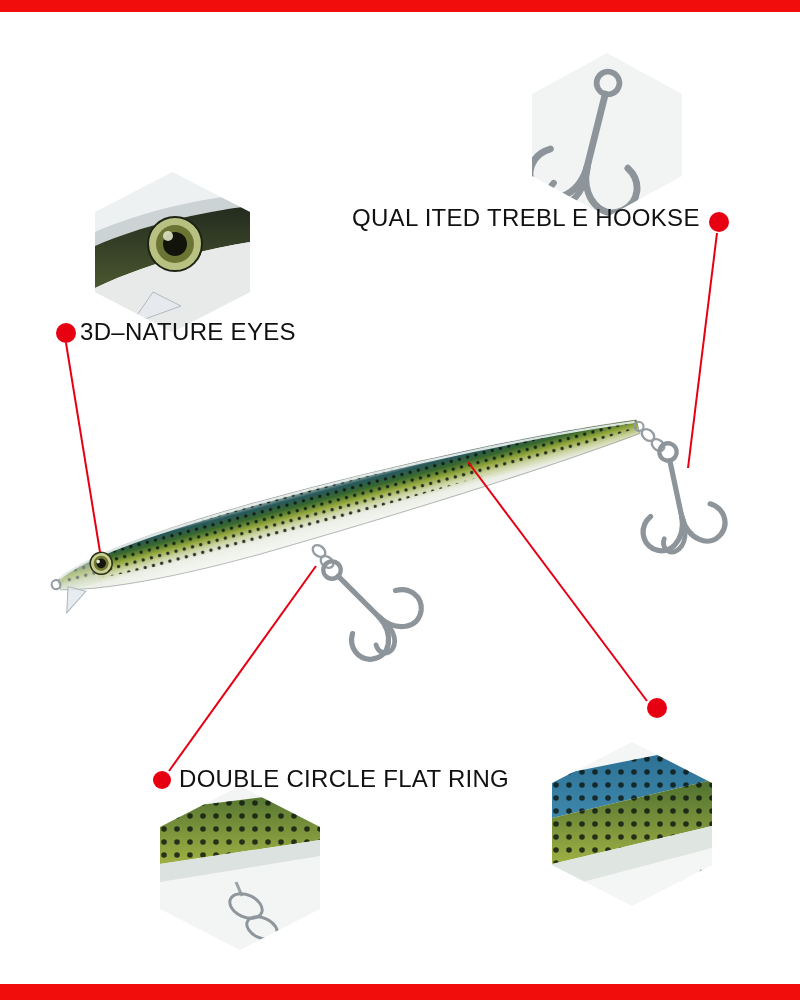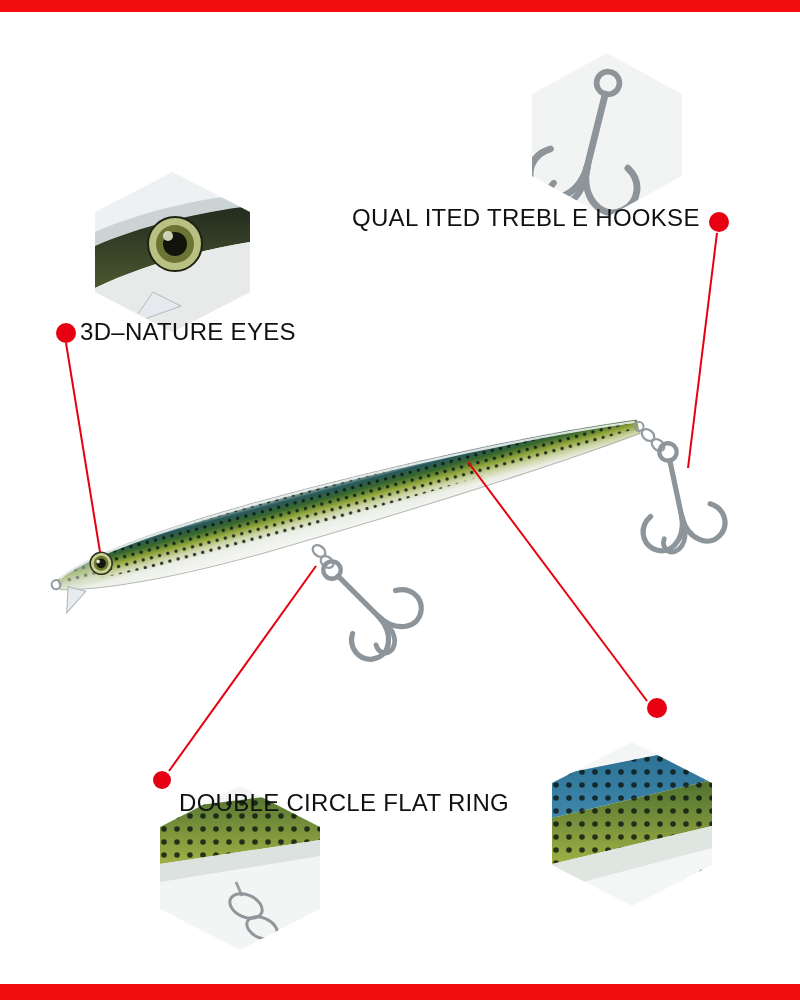--- a/index.html
+++ b/index.html
@@ -172,15 +172,15 @@
       <path d="M0,76 L160,38 L160,84 L0,122 Z" fill="url(#hexGreen)"></path>
       <path d="M0,76 L160,38 L160,84 L0,122 Z" fill="url(#hexdots)"></path>
       <path d="M0,122 L160,84 L160,106 L0,148 Z" fill="#dfe5e1"></path>
       <line x1="150" y1="128" x2="142" y2="140" stroke="#9aa2a6" stroke-width="3"></line>
       <ellipse cx="138" cy="150" rx="19" ry="12" transform="rotate(-24 138 150)" fill="none" stroke="#939ba0" stroke-width="3.4"></ellipse>
     </svg>
   </div>
 
   <div class="label" style="left:352px; top:204px;">QUAL ITED TREBL E HOOKSE</div>
   <div class="label" style="left:80px; top:318px;">3D–NATURE EYES</div>
-  <div class="label" style="left:179px; top:789px;">DOUBLE CIRCLE FLAT RING</div>
+  <div class="label" style="left:179px; top:765px;">DOUBLE CIRCLE FLAT RING</div>
 
 </div>
 
 </body></html>

